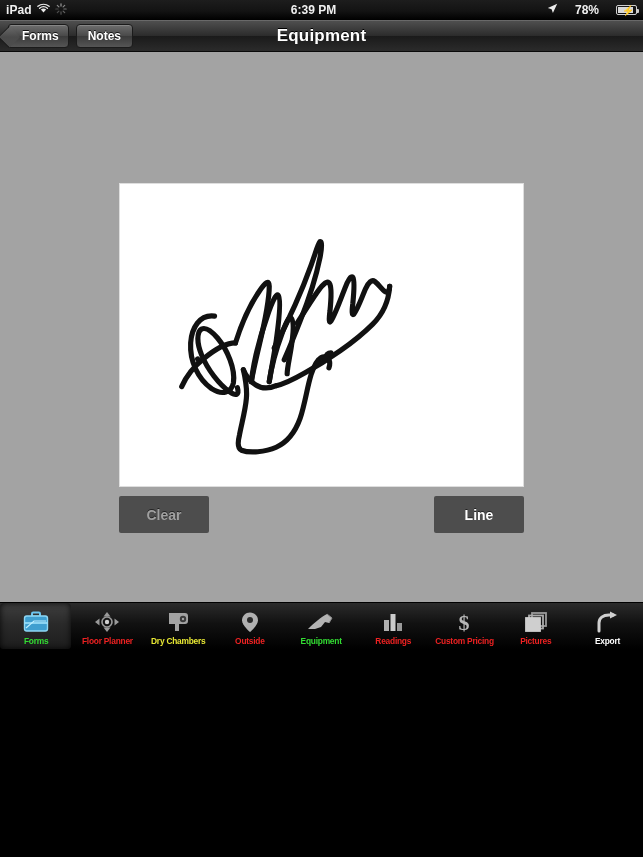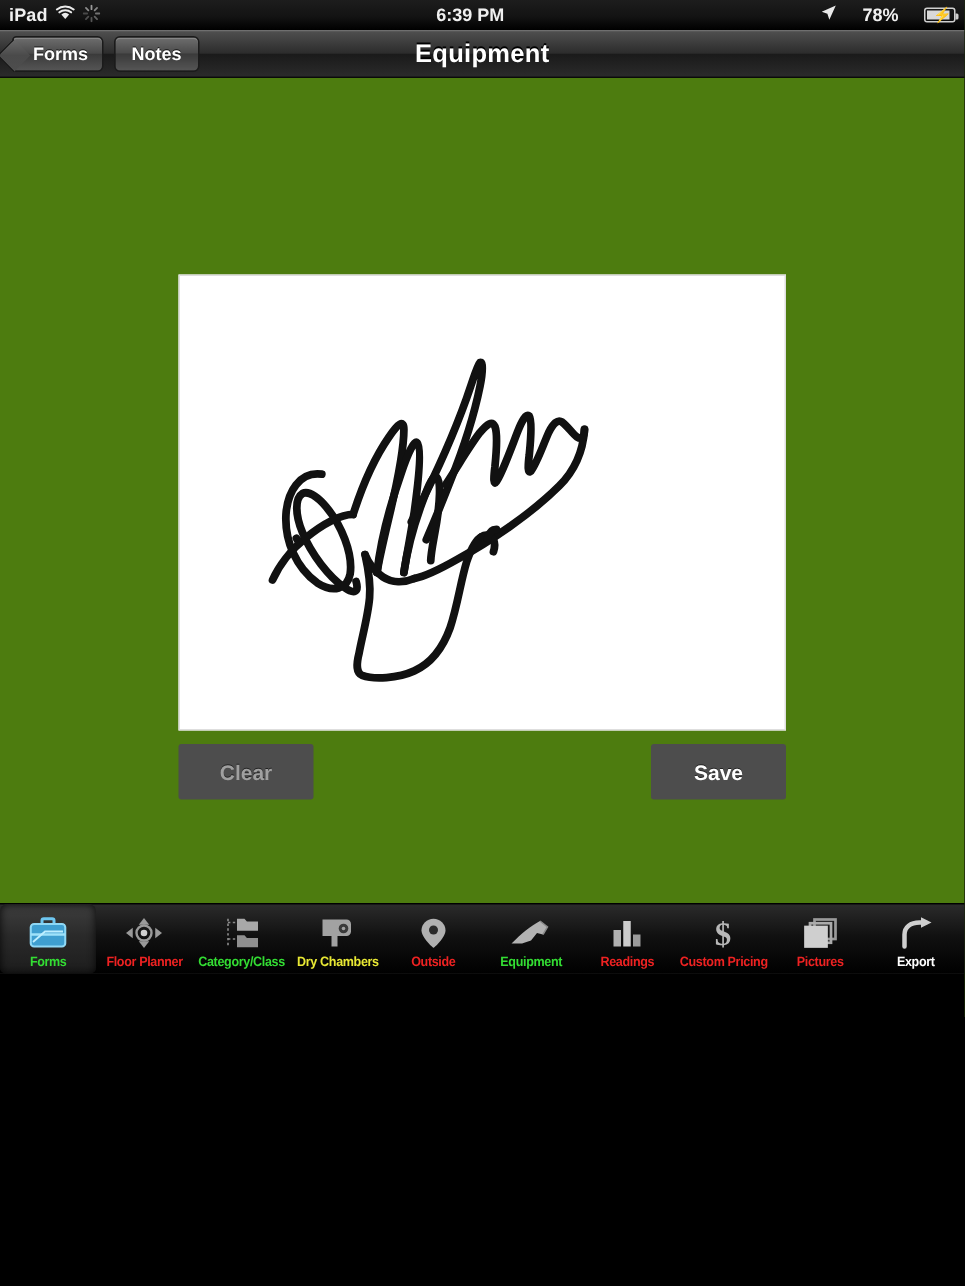--- a/index.html
+++ b/index.html
@@ -147,21 +147,21 @@
     display: flex;
     align-items: center;
     text-shadow: 0 -1px 0 rgba(0,0,0,.8);
     box-shadow: inset 0 1px 0 rgba(255,255,255,.18);
   }
 
   
   .content {
     flex: 1 1 auto;
     position: relative;
-    background: #4d7c0f;
+    background: #a3a3a3;
   }
 
   .sig-canvas {
     position: absolute;
     left: 119px;
     top: 131px;
     width: 405px;
     height: 304px;
     background: #ffffff;
     border: 1px solid #dedede;
@@ -333,21 +333,21 @@
           <path d="M206,176 C207,172 209,170 212,170"></path>
         </g>
       </svg>
     </div>
 
     <div class="action-row">
       <div class="act-btn act-clear" style="color: rgb(160, 160, 160);">
         <span>Clear</span>
       </div>
       <div class="act-btn act-save" style="color: rgb(255, 255, 255);">
-        <span>Save</span>
+        <span>Line</span>
       </div>
     </div>
 
   </div>
 
   <div class="tab-bar">
 
     <div class="tab selected">
       <span class="tab-ico">
         <svg width="26" height="22" viewBox="0 0 26 22">
@@ -369,34 +369,20 @@
             <path d="M1 11 L5.5 7.5 V14.5 Z"></path>
             <path d="M25 11 L20.5 14.5 V7.5 Z"></path>
           </g>
           <circle cx="13" cy="11" r="5" fill="none" stroke="#9a9a9a" stroke-width="1.6"></circle>
           <circle cx="13" cy="11" r="2.2" fill="#cfcfcf"></circle>
         </svg>
       </span>
       <span class="tab-lbl" style="color: rgb(238, 34, 34);">Floor Planner</span>
     </div>
 
-    <div class="tab">
-      <span class="tab-ico">
-        <svg width="26" height="22" viewBox="0 0 26 22">
-          <g stroke="#8a8a8a" stroke-width="1.1" stroke-dasharray="1.6 1.6" fill="none">
-            <line x1="4" y1="1.5" x2="4" y2="20.5"></line>
-            <line x1="4" y1="4" x2="10" y2="4"></line>
-            <line x1="4" y1="15" x2="10" y2="15"></line>
-          </g>
-          <path d="M10 1.5 h5 l1.6 1.8 H24 V9.5 H10 Z" fill="#a8a8a8"></path>
-          <path d="M10 12.5 h5 l1.6 1.8 H24 V20.5 H10 Z" fill="#8f8f8f"></path>
-        </svg>
-      </span>
-      <span class="tab-lbl" style="color: rgb(51, 221, 51);">Category/Class</span>
-    </div>
 
     <div class="tab">
       <span class="tab-ico">
         <svg width="26" height="22" viewBox="0 0 26 22">
           <path d="M3 2 H19 a3 3 0 0 1 3 3 v5 a3 3 0 0 1 -3 3 h-6 v7 h-4 v-7 H3 Z" fill="#a2a2a2"></path>
           <circle cx="17" cy="8" r="3.2" fill="#3a3a3a"></circle>
           <circle cx="17" cy="8" r="1.2" fill="#a2a2a2"></circle>
         </svg>
       </span>
       <span class="tab-lbl" style="color: rgb(232, 232, 52);">Dry Chambers</span>

